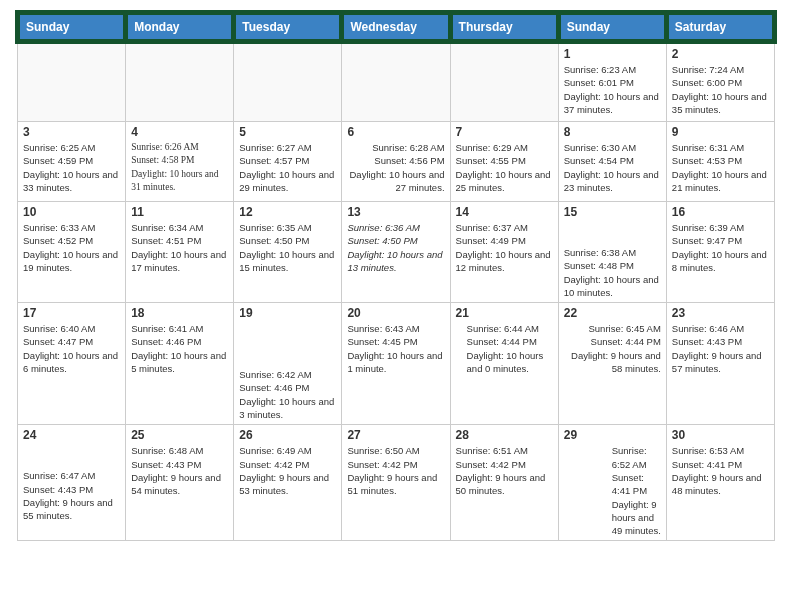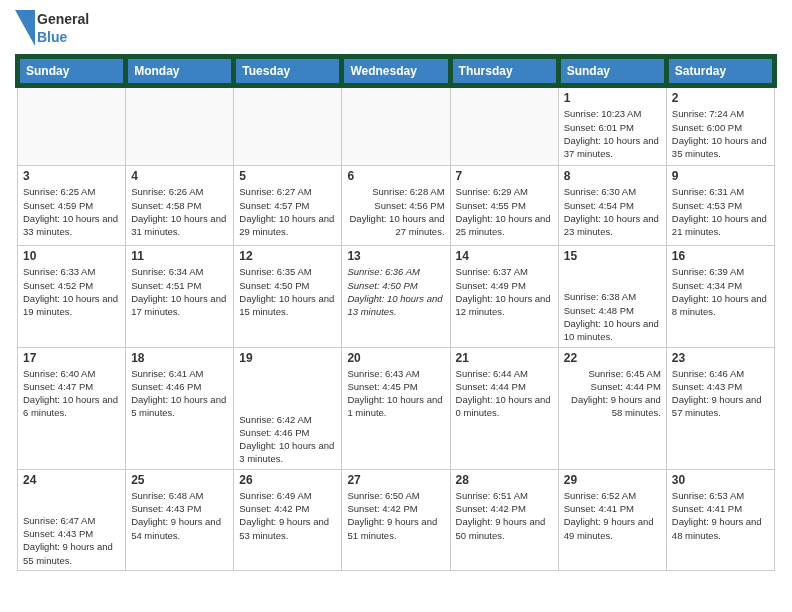--- a/index.html
+++ b/index.html
@@ -73,37 +73,20 @@
     .sun-info {
       font-size: 9.5px;
       line-height: 1.4;
       color: #333;
     }
   </style>
 </head>
 <body>
 
 <div class="page">
-  <div class="header">
-    <div class="logo-container">
-        <div style="display: flex; align-items: center; gap: 2px;">
-          <svg width="20" height="36" viewBox="0 0 20 36">
-            <polygon points="0,0 20,0 20,36" fill="#3b82c4"></polygon>
-          </svg>
-          <div style="font-family: Arial, sans-serif; font-size: 14px; font-weight: bold; line-height: 1.3;">
-            <div style="color: rgb(51, 51, 51);">General</div>
-            <div style="color: rgb(59, 130, 196);">Blue</div>
-          </div>
-        </div>
-      </div>
-    <div class="title-area">
-      <div class="month-title"></div>
-      <div class="location"></div>
-    </div>
-  </div>
 
   <table class="calendar">
     <thead>
       <tr>
       <th>Sunday</th>
           <th>Monday</th>
           <th>Tuesday</th>
           <th>Wednesday</th>
           <th>Thursday</th>
           <th>Sunday</th>
@@ -112,41 +95,41 @@
     </thead>
     <tbody id="calendar-body">
     <tr>
           <td class="empty"></td>
           <td class="empty"></td>
           <td class="empty"></td>
           <td class="empty"></td>
           <td class="empty"></td>
           <td>
             <span class="day-number">1</span>
-            <div class="sun-info" style="white-space: pre-line;">Sunrise: 10:23 AM
+            <div class="sun-info" style="white-space: pre-line;">Sunrise: 6:23 AM
 Sunset: 6:01 PM
 Daylight: 10 hours and 37 minutes.</div>
           </td>
           <td>
             <span class="day-number">2</span>
             <div class="sun-info" style="white-space: pre-line;">Sunrise: 7:24 AM
 Sunset: 6:00 PM
 Daylight: 10 hours and 35 minutes.</div>
           </td>
         </tr>
         <tr>
           <td>
             <span class="day-number">3</span>
             <div class="sun-info" style="white-space: pre-line;">Sunrise: 6:25 AM
 Sunset: 4:59 PM
 Daylight: 10 hours and 33 minutes.</div>
           </td>
           <td>
             <span class="day-number">4</span>
-            <div class="sun-info" style="white-space: pre-line;">Sunrise: 6:26 AM
+            <div class="sun-info" style="white-space: pre-line; font-family: Liberation Serif, serif;">Sunrise: 6:26 AM
 Sunset: 4:58 PM
 Daylight: 10 hours and 31 minutes.</div>
           </td>
           <td>
             <span class="day-number">5</span>
             <div class="sun-info" style="white-space: pre-line;">Sunrise: 6:27 AM
 Sunset: 4:57 PM
 Daylight: 10 hours and 29 minutes.</div>
           </td>
           <td>
@@ -207,21 +190,21 @@
           </td>
           <td>
             <span class="day-number">15</span>
             <div class="sun-info" style="white-space: pre-line; margin-top: 27px;">Sunrise: 6:38 AM
 Sunset: 4:48 PM
 Daylight: 10 hours and 10 minutes.</div>
           </td>
           <td>
             <span class="day-number">16</span>
             <div class="sun-info" style="white-space: pre-line;">Sunrise: 6:39 AM
-Sunset: 4:34 PM
+Sunset: 9:47 PM
 Daylight: 10 hours and 8 minutes.</div>
           </td>
         </tr>
         <tr>
           <td>
             <span class="day-number">17</span>
             <div class="sun-info" style="white-space: pre-line;">Sunrise: 6:40 AM
 Sunset: 4:47 PM
 Daylight: 10 hours and 6 minutes.</div>
           </td>
@@ -238,21 +221,21 @@
 Daylight: 10 hours and 3 minutes.</div>
           </td>
           <td>
             <span class="day-number">20</span>
             <div class="sun-info" style="white-space: pre-line;">Sunrise: 6:43 AM
 Sunset: 4:45 PM
 Daylight: 10 hours and 1 minute.</div>
           </td>
           <td>
             <span class="day-number">21</span>
-            <div class="sun-info" style="white-space: pre-line;">Sunrise: 6:44 AM
+            <div class="sun-info" style="white-space: pre-line; margin-left: 11px;">Sunrise: 6:44 AM
 Sunset: 4:44 PM
 Daylight: 10 hours and 0 minutes.</div>
           </td>
           <td>
             <span class="day-number">22</span>
             <div class="sun-info" style="white-space: pre-line; text-align: right;">Sunrise: 6:45 AM
 Sunset: 4:44 PM
 Daylight: 9 hours and 58 minutes.</div>
           </td>
           <td>
@@ -288,21 +271,21 @@
 Daylight: 9 hours and 51 minutes.</div>
           </td>
           <td>
             <span class="day-number">28</span>
             <div class="sun-info" style="white-space: pre-line;">Sunrise: 6:51 AM
 Sunset: 4:42 PM
 Daylight: 9 hours and 50 minutes.</div>
           </td>
           <td>
             <span class="day-number">29</span>
-            <div class="sun-info" style="white-space: pre-line;">Sunrise: 6:52 AM
+            <div class="sun-info" style="white-space: pre-line; margin-left: 48px;">Sunrise: 6:52 AM
 Sunset: 4:41 PM
 Daylight: 9 hours and 49 minutes.</div>
           </td>
           <td>
             <span class="day-number">30</span>
             <div class="sun-info" style="white-space: pre-line;">Sunrise: 6:53 AM
 Sunset: 4:41 PM
 Daylight: 9 hours and 48 minutes.</div>
           </td>
         </tr>

